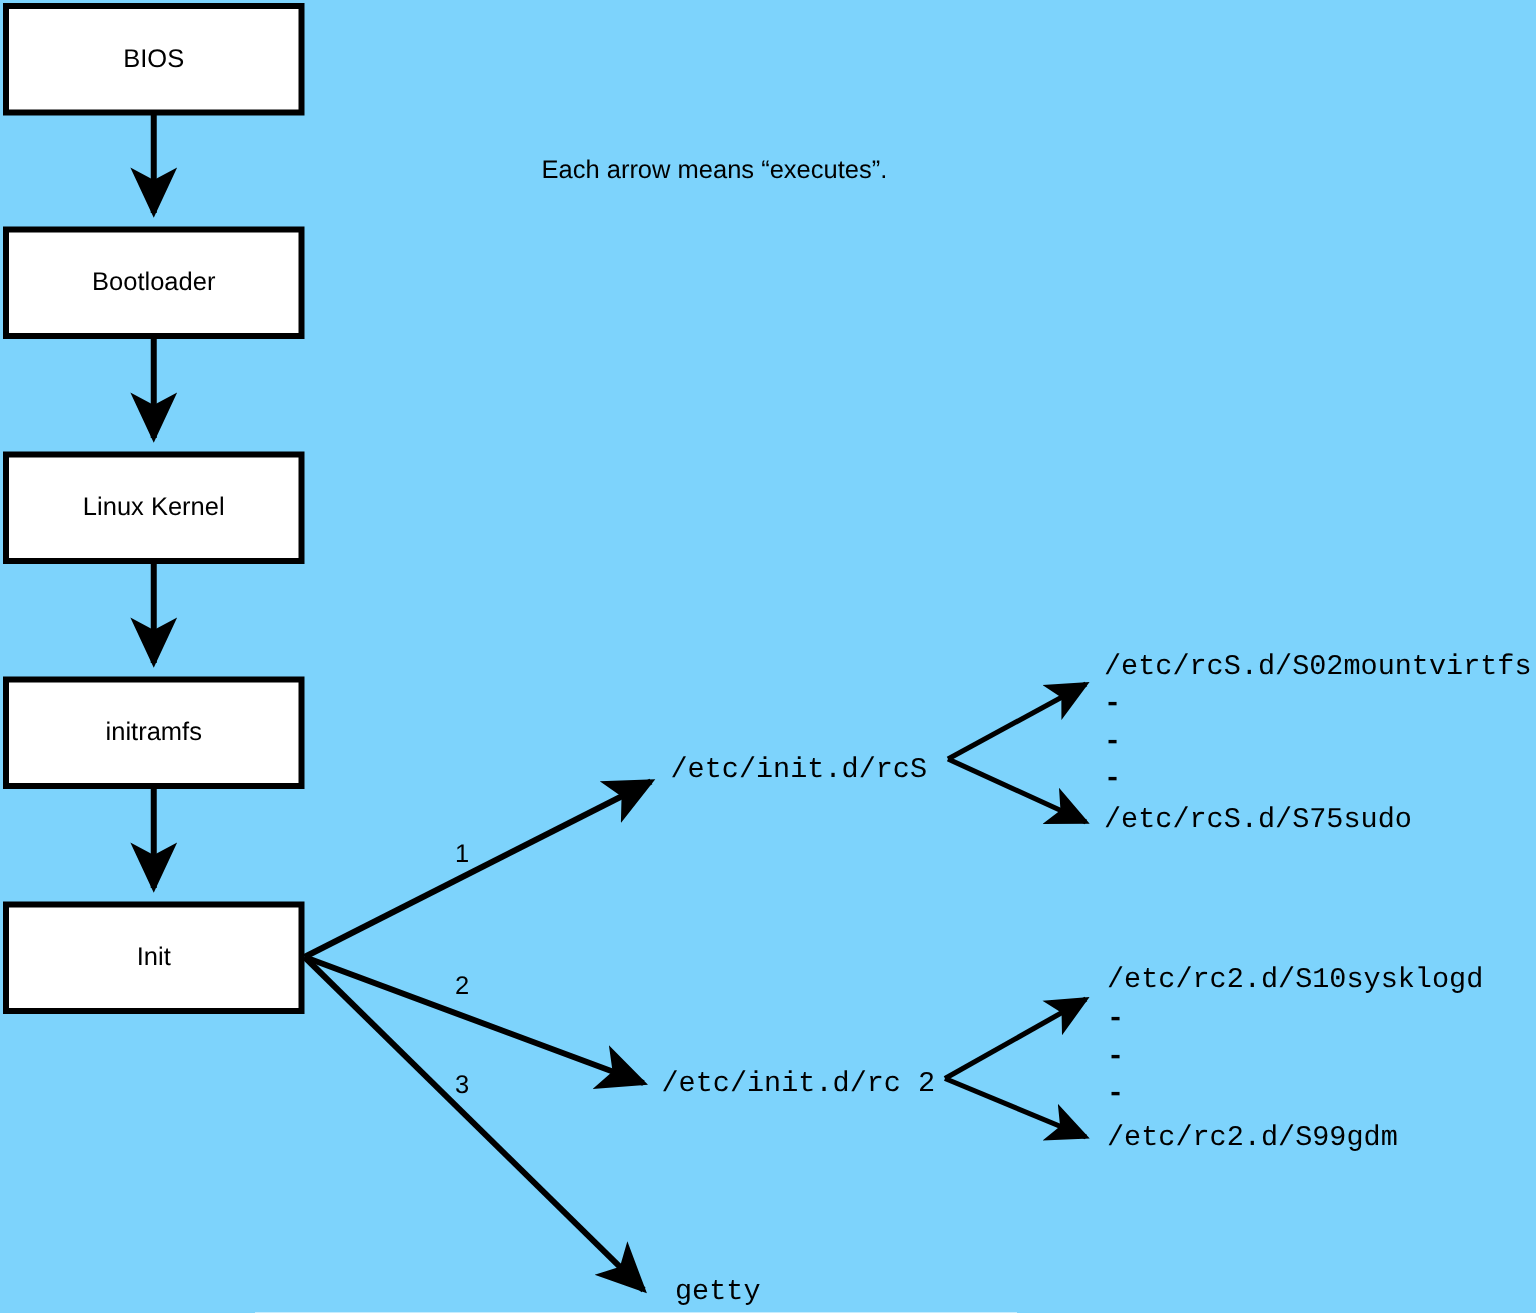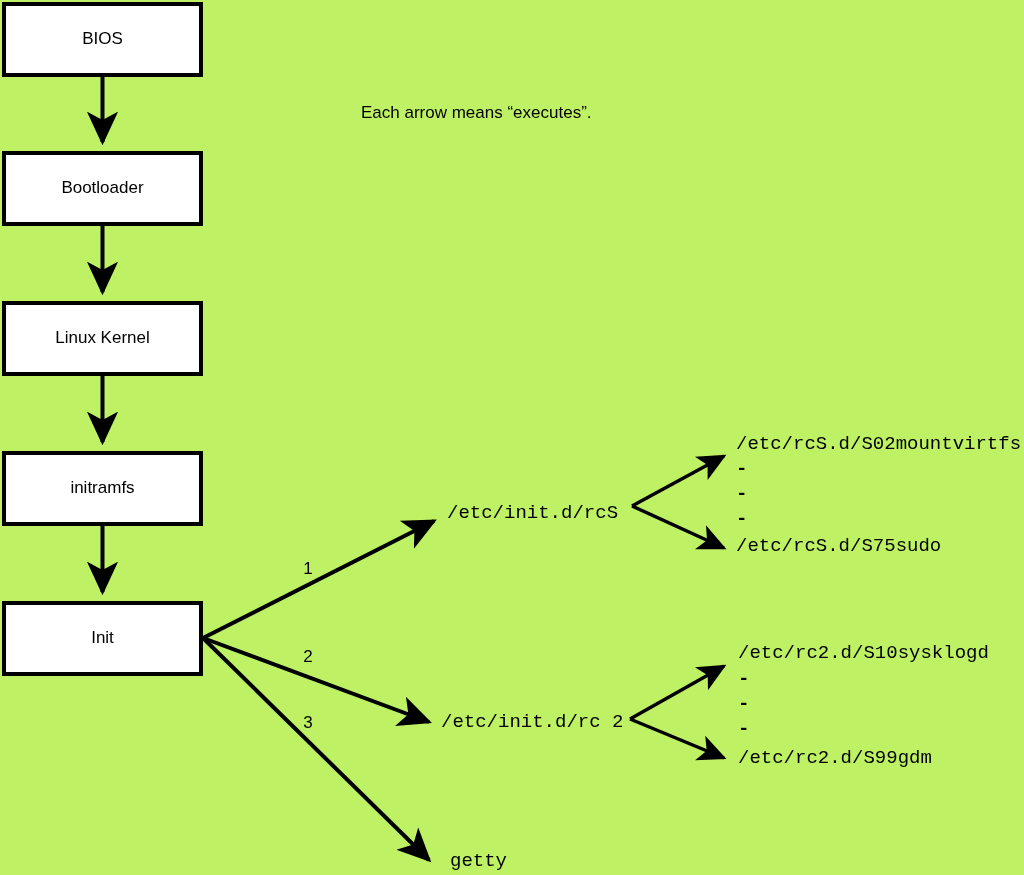--- a/index.html
+++ b/index.html
@@ -4,21 +4,21 @@
 <style>
   html, body {
     margin: 0;
     padding: 0;
     background: #ffffff;
   }
   #stage {
     position: relative;
     width: 1024px;
     height: 875px;
-    background: #bef264;
+    background: #7dd3fc;
     overflow: hidden;
     font-family: "Liberation Sans", sans-serif;
   }
   #diagram-svg {
     position: absolute;
     left: 0;
     top: 0;
     width: 1024px;
     height: 875px;
     display: block;

